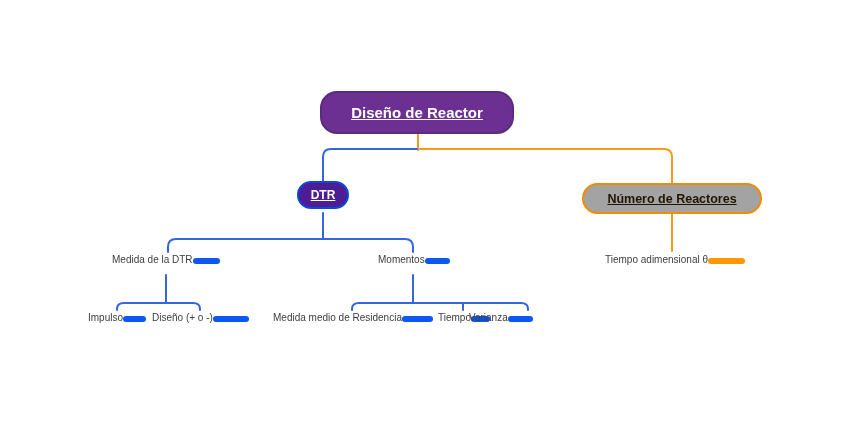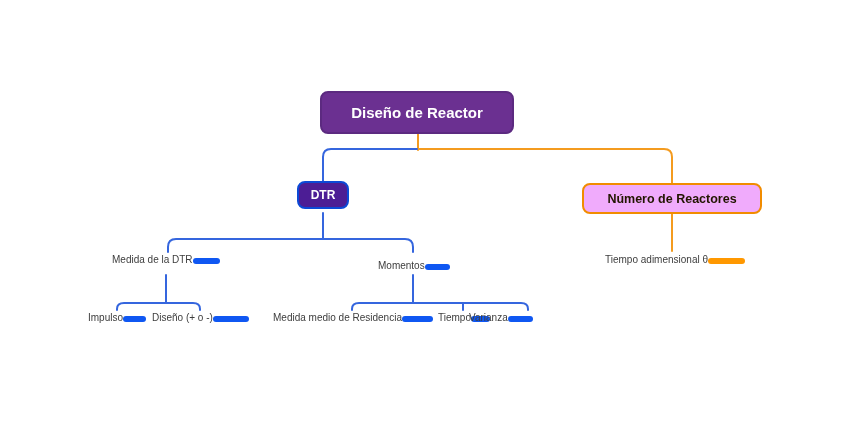--- a/index.html
+++ b/index.html
@@ -15,44 +15,45 @@
     position: absolute;
     left: 0; top: 0;
     width: 848px; height: 423px;
     pointer-events: none;
   }
   .box {
     position: absolute;
     display: flex;
     align-items: center;
     justify-content: center;
-    border-radius: 8px;
+    border-radius: 17px;
     box-sizing: border-box;
     white-space: nowrap;
     cursor: pointer;
+    text-decoration: underline;
   }
   .root-box {
     left: 320px; top: 91px; width: 194px; height: 43px;
     background: #6B3091;
     border: 2px solid #5C2A80;
     color: #ffffff;
     font-size: 15px;
     font-weight: bold;
   }
   .dtr-box {
     left: 297px; top: 181px; width: 52px; height: 28px;
     background: #4c1d95;
     border: 2px solid #0C49D6;
     color: #ffffff;
     font-size: 12px;
     font-weight: bold;
   }
   .numero-box {
     left: 582px; top: 183px; width: 180px; height: 31px;
-    background: #f0abfc;
+    background: #a3a3a3;
     border: 2px solid #F18C00;
     color: #221500;
     font-size: 12.5px;
     font-weight: bold;
   }
   .leaf {
     position: absolute;
     display: flex;
     flex-direction: row;
     align-items: center;
@@ -67,21 +68,21 @@
   }
   .leaf-bar {
     width: 100%;
     height: 6px;
     border-radius: 3px;
   }
   .bar-blue   { background: #0F57F2; }
   .bar-orange { background: #FF9800; }
 
   .leaf-medida      { left: 112px; top: 253px; width: 108px; }
-  .leaf-momentos    { left: 378px; top: 259px; width:  72px; text-align: right; }
+  .leaf-momentos    { left: 378px; top: 253px; width:  72px; text-align: right; }
   .leaf-tiempo-adim { left: 605px; top: 253px; width: 140px; align-items: center; }
   .leaf-impulso     { left:  88px; top: 311px; width:  58px; text-align: right; }
   .leaf-escalon     { left: 152px; top: 311px; width:  97px; }
   .leaf-tiempo-med  { left: 273px; top: 311px; width: 160px; }
   .leaf-sesgo       { left: 438px; top: 311px; width:  52px; }
   .leaf-varianza    { left: 469px; top: 311px; width:  64px; }
 </style>
 </head>
 <body>
 

